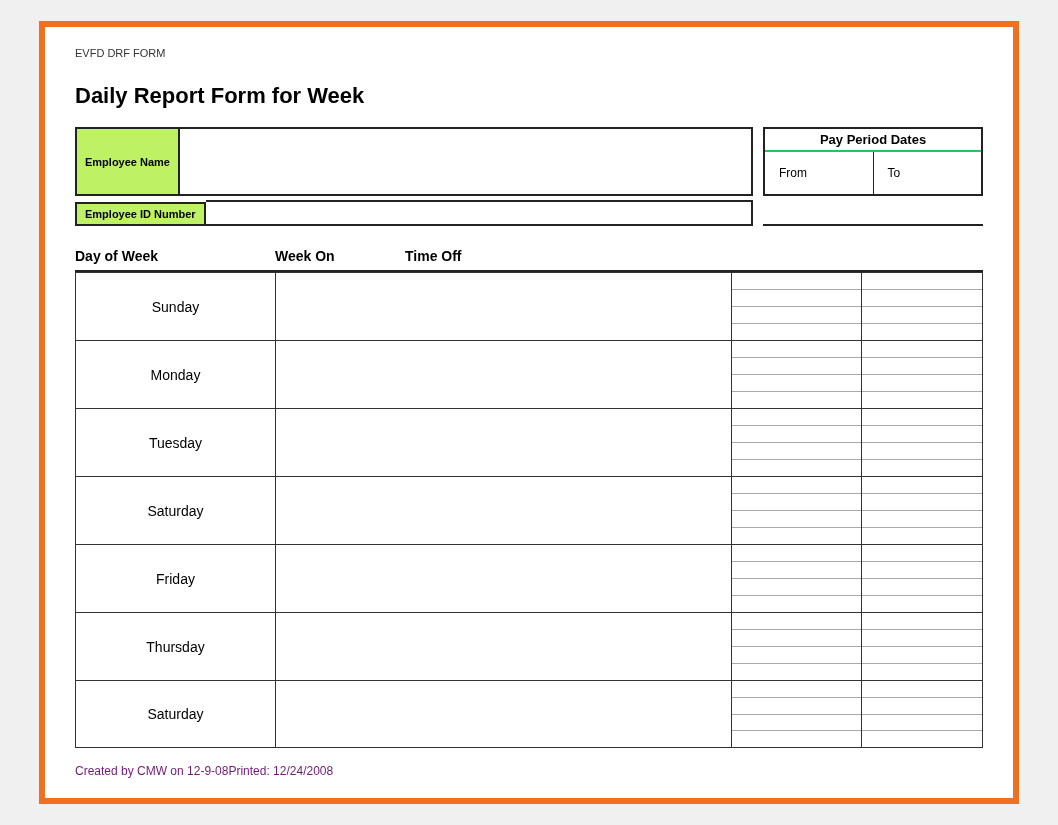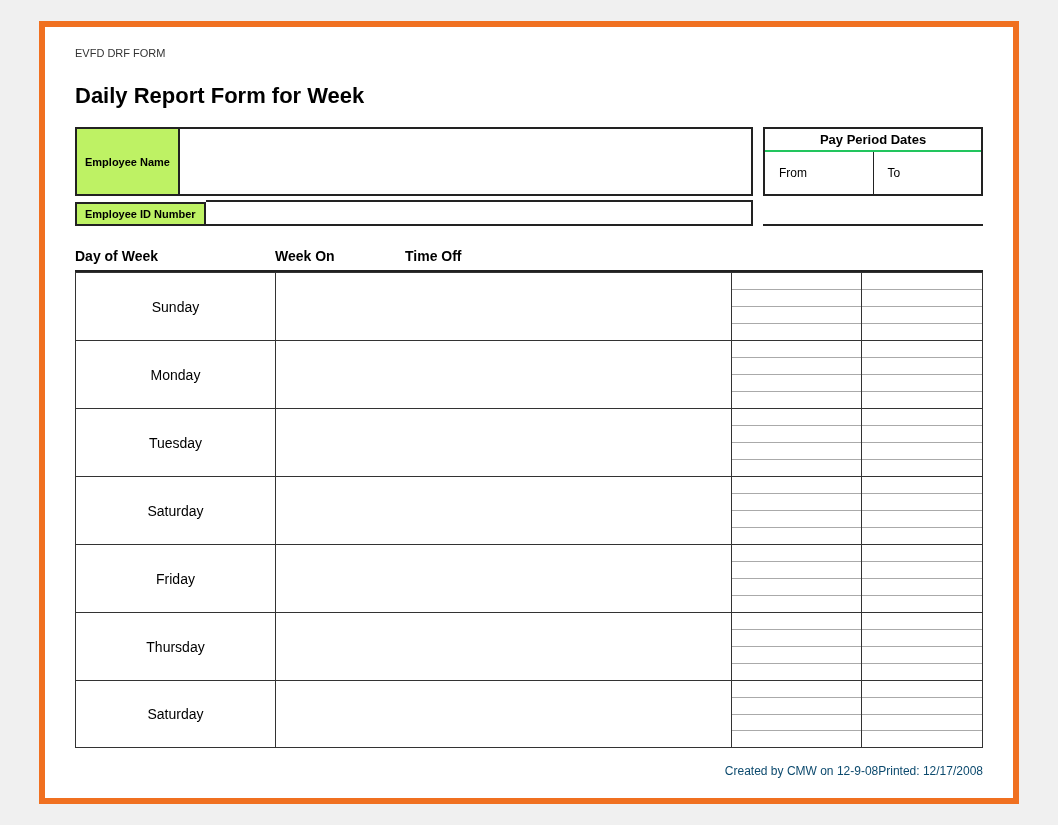--- a/index.html
+++ b/index.html
@@ -148,24 +148,24 @@
       flex-direction: column;
     }
     .timeoff-line {
       flex: 1;
       border-bottom: 1px solid #aaa;
     }
     .timeoff-line:last-child { border-bottom: none; }
 
     .footer {
       display: flex;
-      justify-content: flex-end;
+      justify-content: flex-start;
       margin-top: 16px;
       font-size: 12px;
-      color: #0c4a6e;
+      color: #701a75;
     }
   </style>
 </head>
 <body>
 
 <div class="outer-border">
 
   <div class="form-label">EVFD DRF FORM</div>
 
   <div class="page-title">Daily Report Form for Week</div>
@@ -309,16 +309,16 @@
           <div class="timeoff-line"></div>
           <div class="timeoff-line"></div>
           <div class="timeoff-line"></div>
           <div class="timeoff-line"></div>
         </div>
       </div>
     </div>
 
   <div class="footer">
     <span>Created by CMW on 12-9-08</span>
-    <span>Printed: 12/17/2008</span>
+    <span>Printed: 12/24/2008</span>
   </div>
 
 </div>
 
 </body></html>

